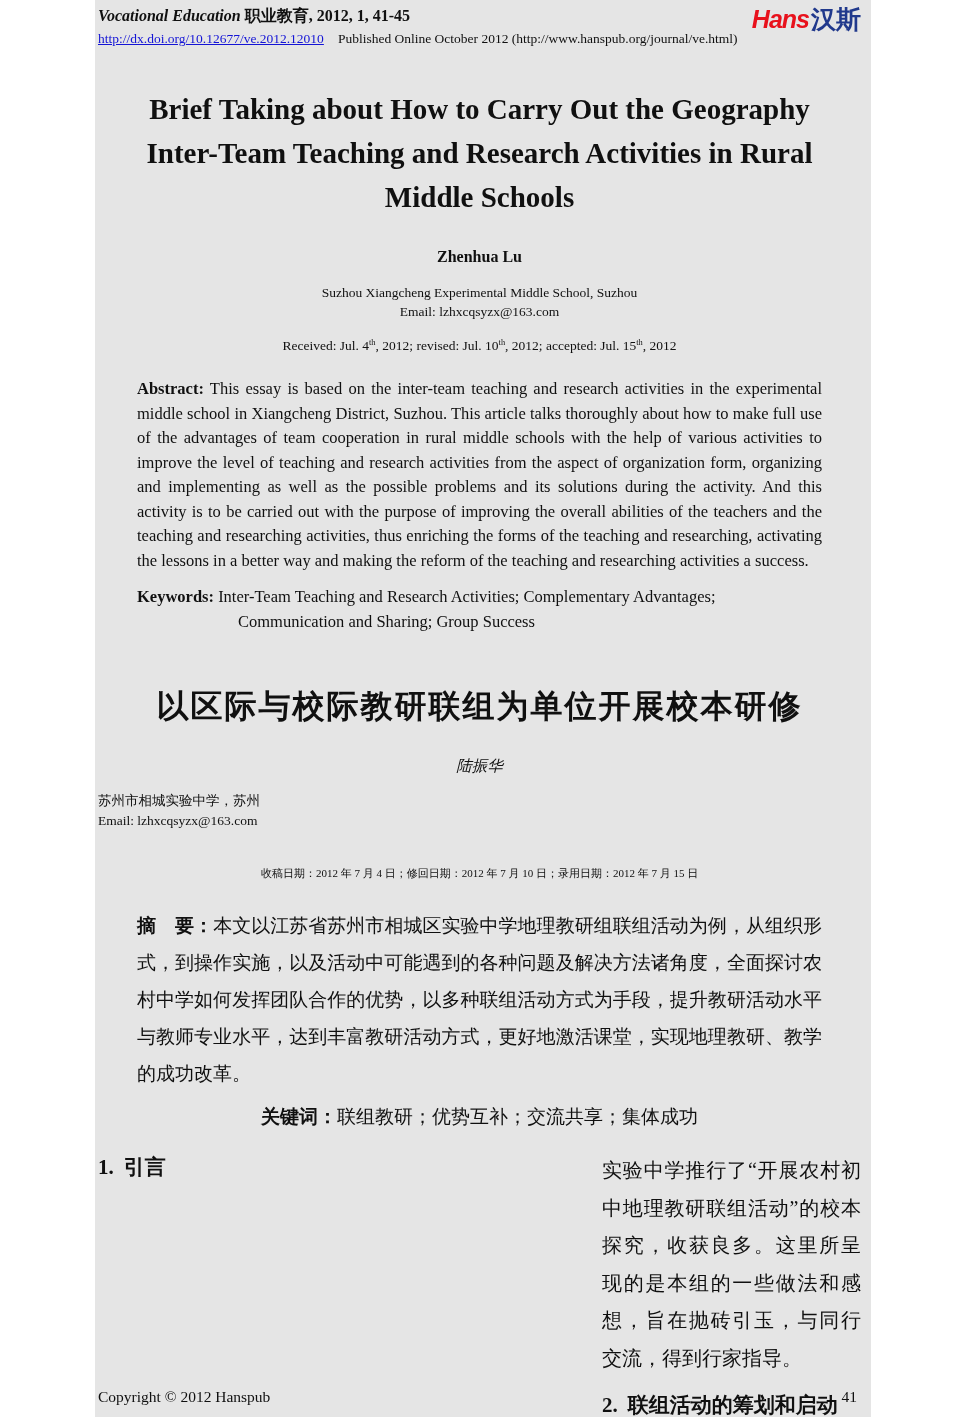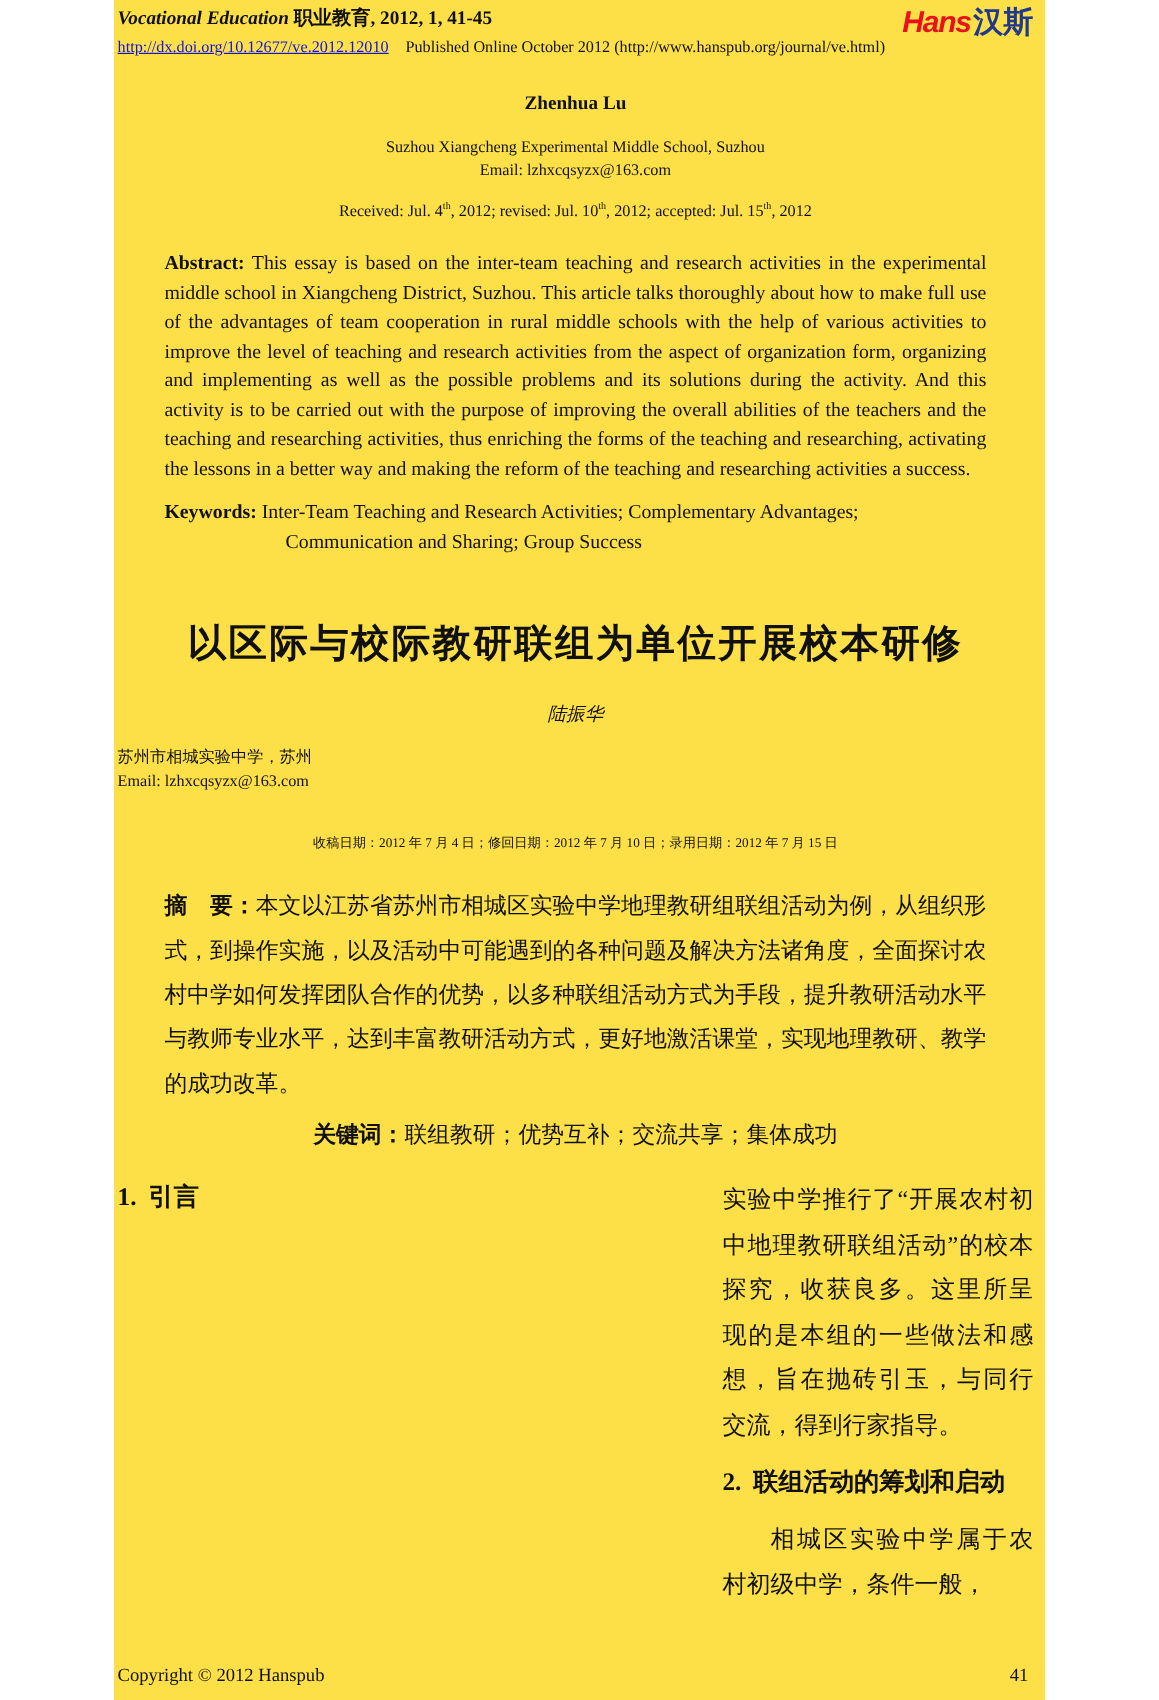--- a/index.html
+++ b/index.html
@@ -1,20 +1,20 @@
 <!DOCTYPE html>
 <html><head>
 <meta charset="utf-8">
 <style>
   html,body{margin:0;padding:0;background:#ffffff;}
   .page{
     position:relative;
     width:776px;height:1417px;
     margin:0 auto;
-    background:#fde047;
+    background:#e5e5e5;
     color:#101010;
     font-family:"Liberation Serif","DejaVu Serif",serif;
     overflow:hidden;
     box-sizing:border-box;
     padding:5px 10px 0 3px;
   }
   
   .hdr{display:flex;justify-content:space-between;align-items:flex-start;}
   .hdr-left{line-height:21px;}
   .hdr-line1{font-size:16px;font-weight:bold;}
@@ -104,20 +104,21 @@
       </div>
       <div class="hdr-line2">
         <a class="doi-link" href="#">http://dx.doi.org/10.12677/ve.2012.12010</a><span class="pub-note">Published Online October 2012 (http://www.hanspub.org/journal/ve.html)</span>
       </div>
     </div>
     <div class="logo">
       <span class="hans">Hans</span><span class="hanscn">汉斯</span>
     </div>
   </div>
 
+  <h1 class="title-en">Brief Taking about How to Carry Out the Geography Inter-Team Teaching and Research Activities in Rural Middle Schools</h1>
   <div class="author-en">Zhenhua Lu</div>
   <div class="affil-en">
     <div>Suzhou Xiangcheng Experimental Middle School, Suzhou</div>
     <div>Email: lzhxcqsyzx@163.com</div>
   </div>
   <div class="received">
     <span>Received: Jul. 4</span><sup>th</sup><span>, 2012; revised: Jul. 10</span><sup>th</sup><span>, 2012; accepted: Jul. 15</span><sup>th</sup><span>, 2012</span>
   </div>
 
   <div class="abstract-en indent-block">

